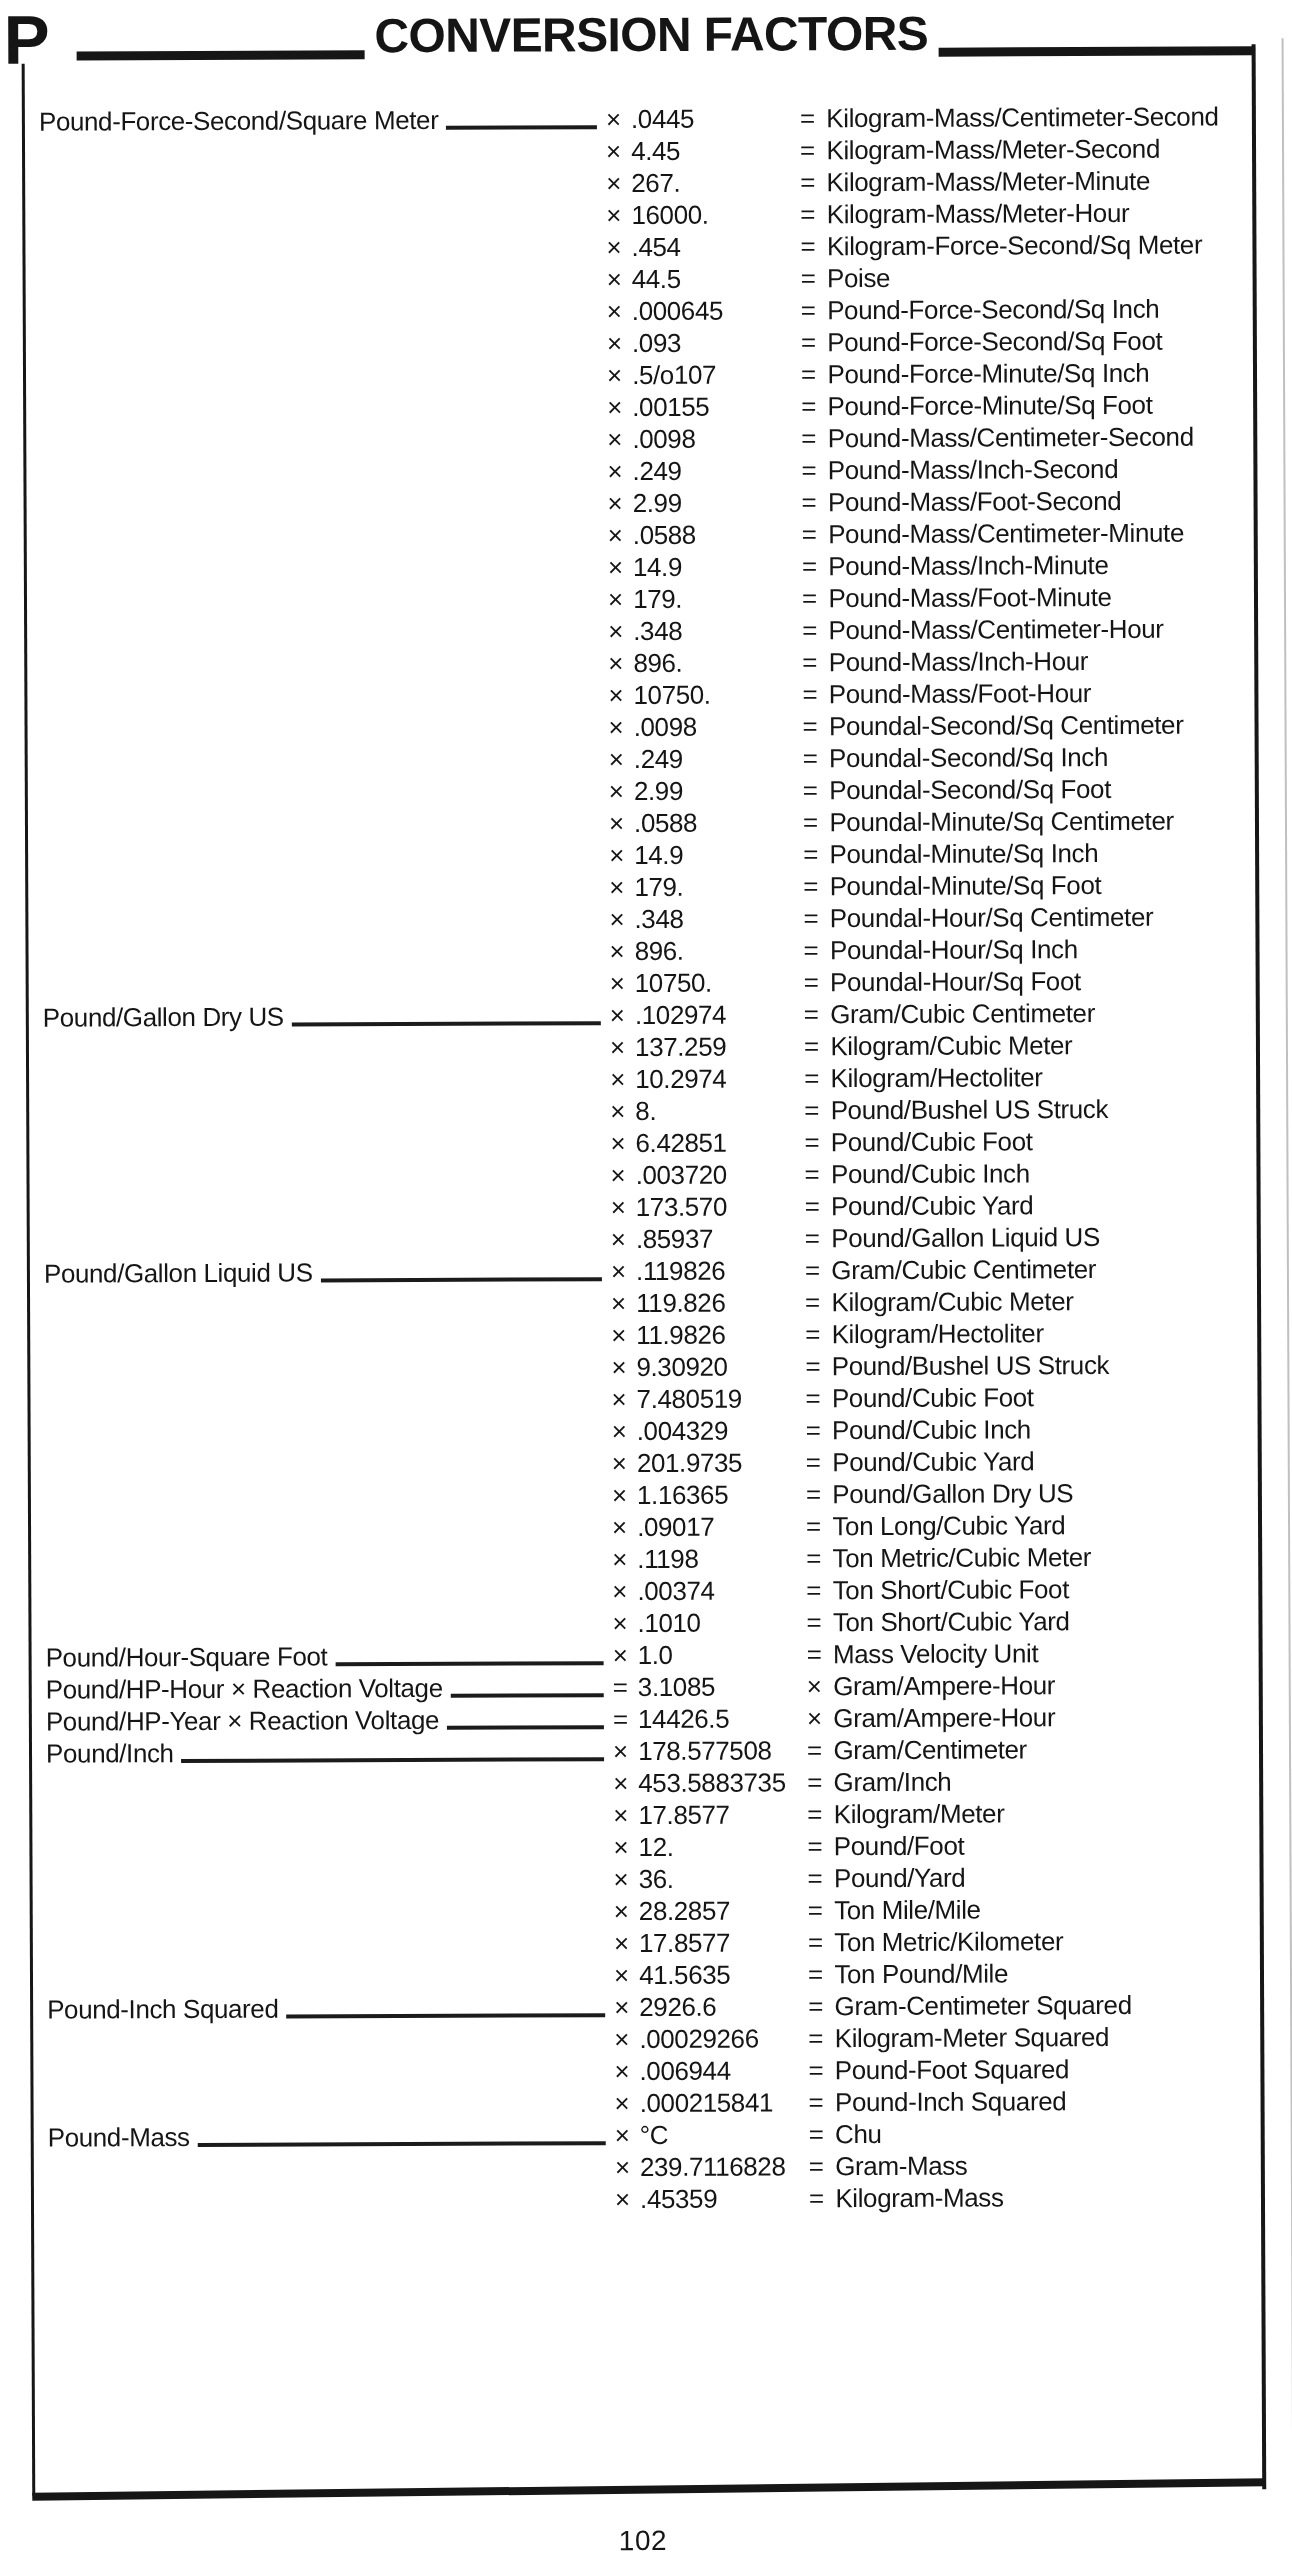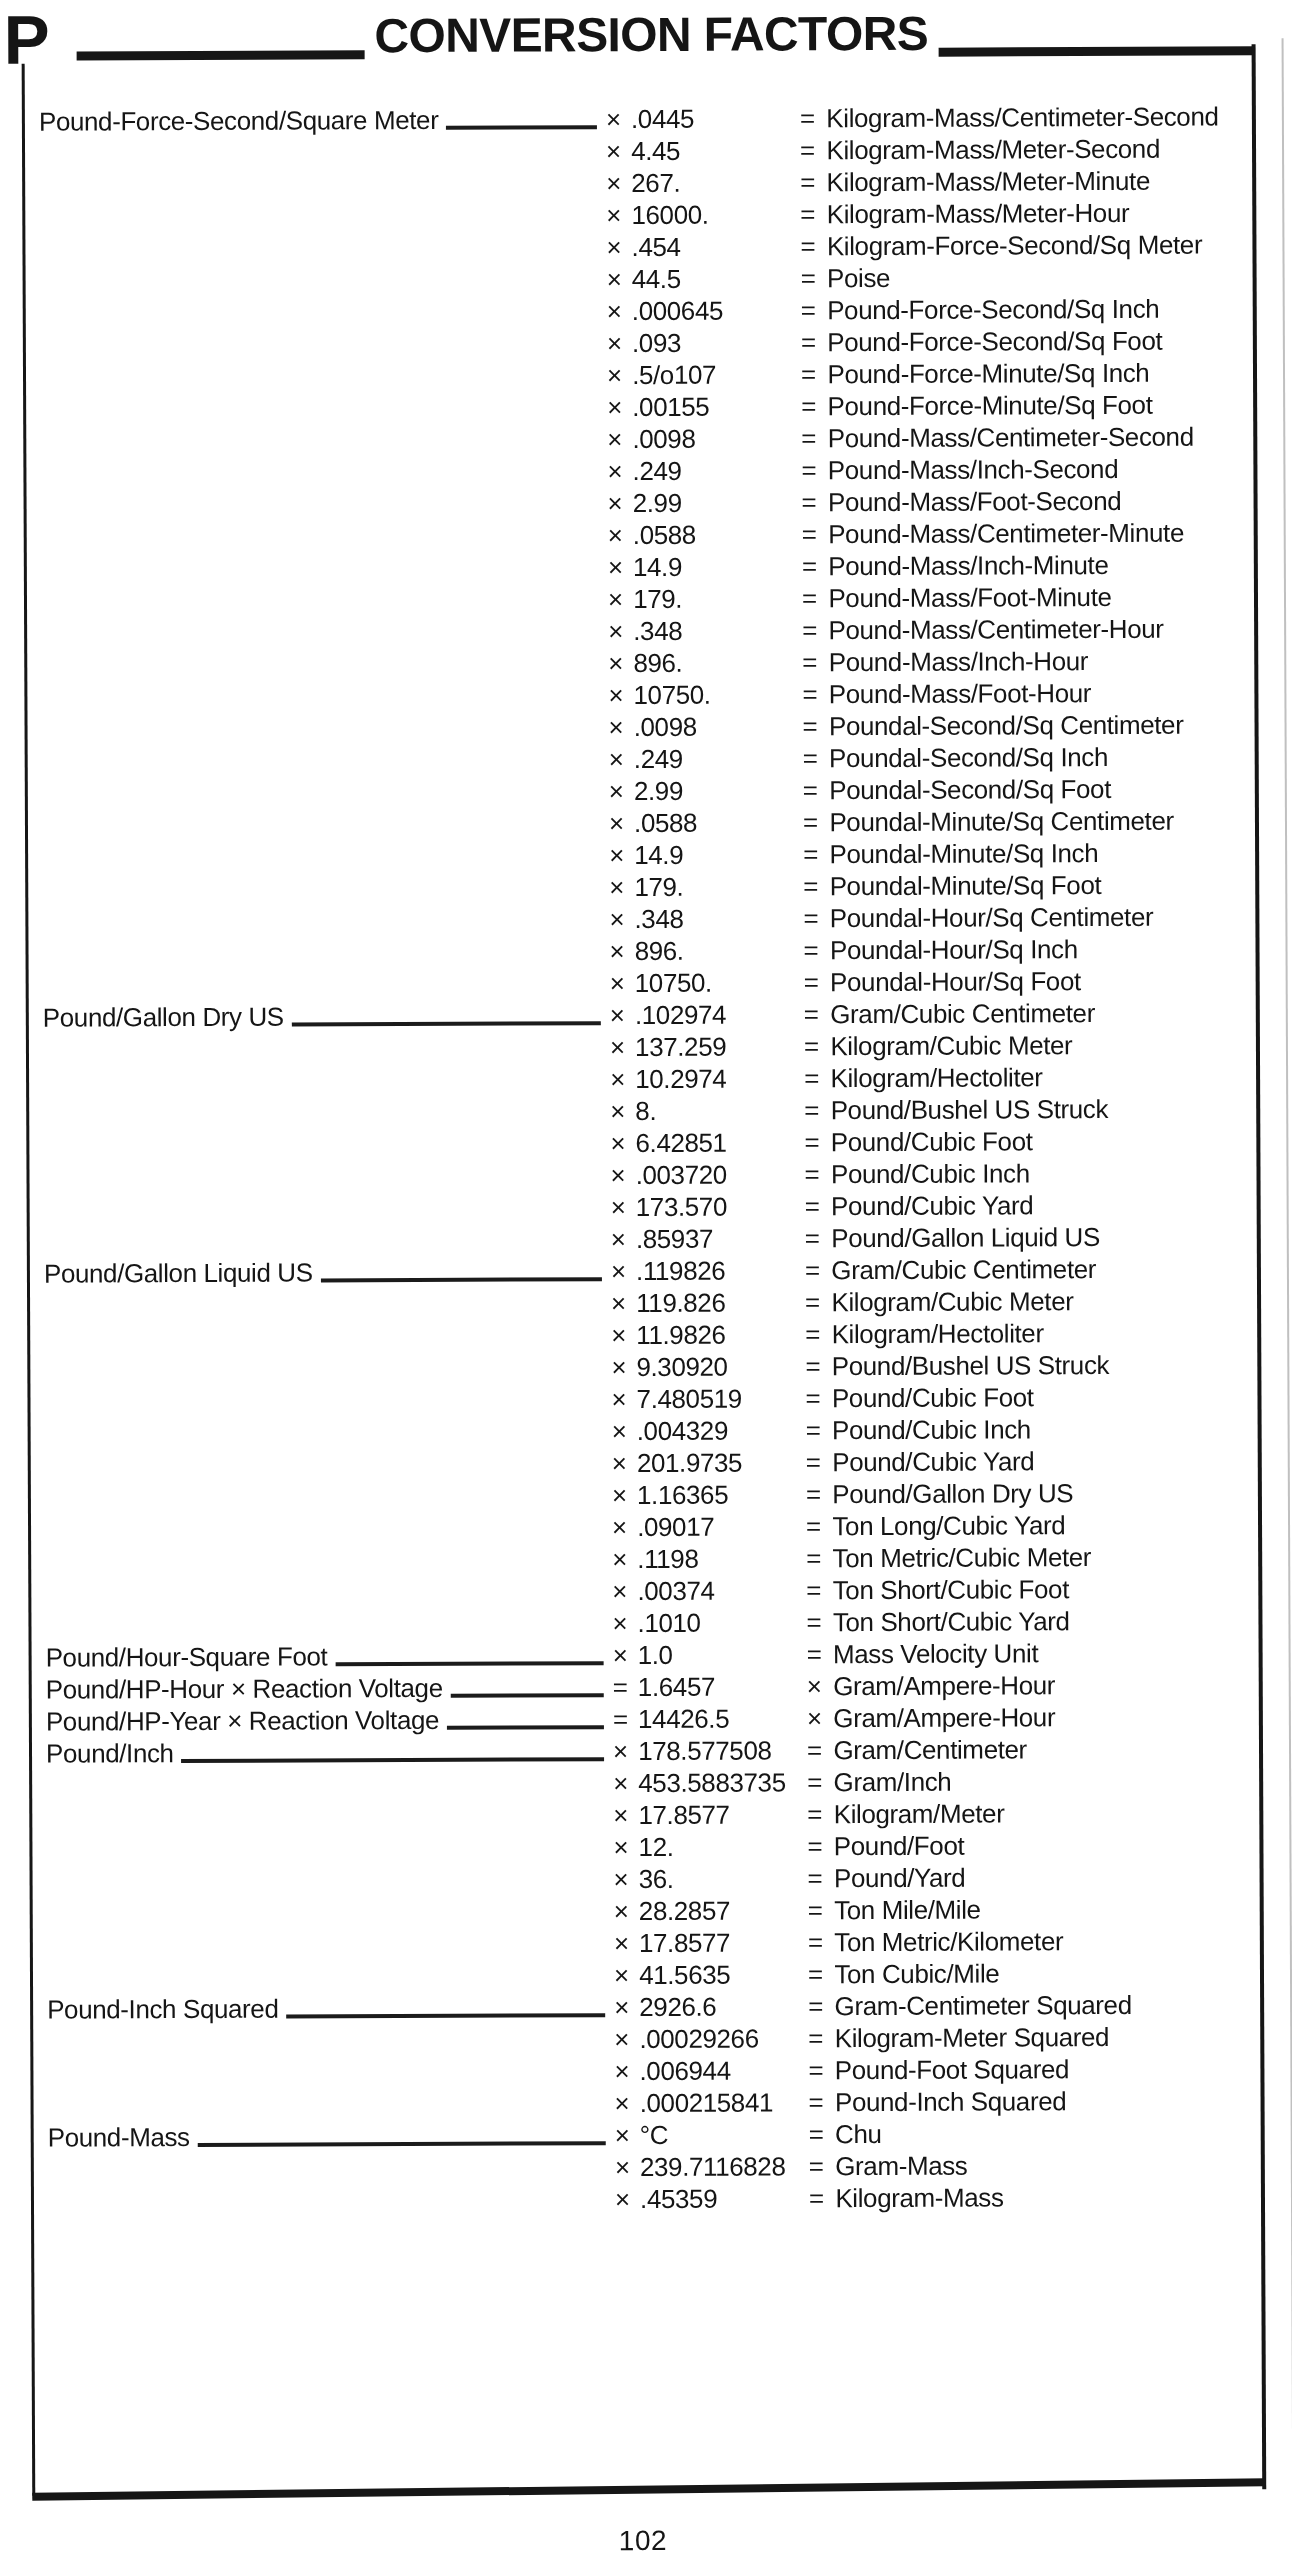--- a/index.html
+++ b/index.html
@@ -790,21 +790,21 @@
     </div>
   </div>
 
   <div class="row">
     <div class="cell-label">
       <span class="lbl">Pound/HP-Hour × Reaction Voltage</span>
       <span class="leader"></span>
     </div>
     <div class="cell-factor">
       <span class="op">=</span>
-      <span class="val">1.6457</span>
+      <span class="val">3.1085</span>
     </div>
     <div class="cell-result">
       <span class="op">×</span>
       <span class="val">Gram/Ampere-Hour</span>
     </div>
   </div>
 
   <div class="row">
     <div class="cell-label">
       <span class="lbl">Pound/HP-Year × Reaction Voltage</span>
@@ -929,21 +929,21 @@
     <div class="cell-label">
       <span class="lbl"></span>
       <span class="leader"></span>
     </div>
     <div class="cell-factor">
       <span class="op">×</span>
       <span class="val">41.5635</span>
     </div>
     <div class="cell-result">
       <span class="op">=</span>
-      <span class="val">Ton Cubic/Mile</span>
+      <span class="val">Ton Pound/Mile</span>
     </div>
   </div>
 
   <div class="row">
     <div class="cell-label">
       <span class="lbl">Pound-Inch Squared</span>
       <span class="leader"></span>
     </div>
     <div class="cell-factor">
       <span class="op">×</span>

